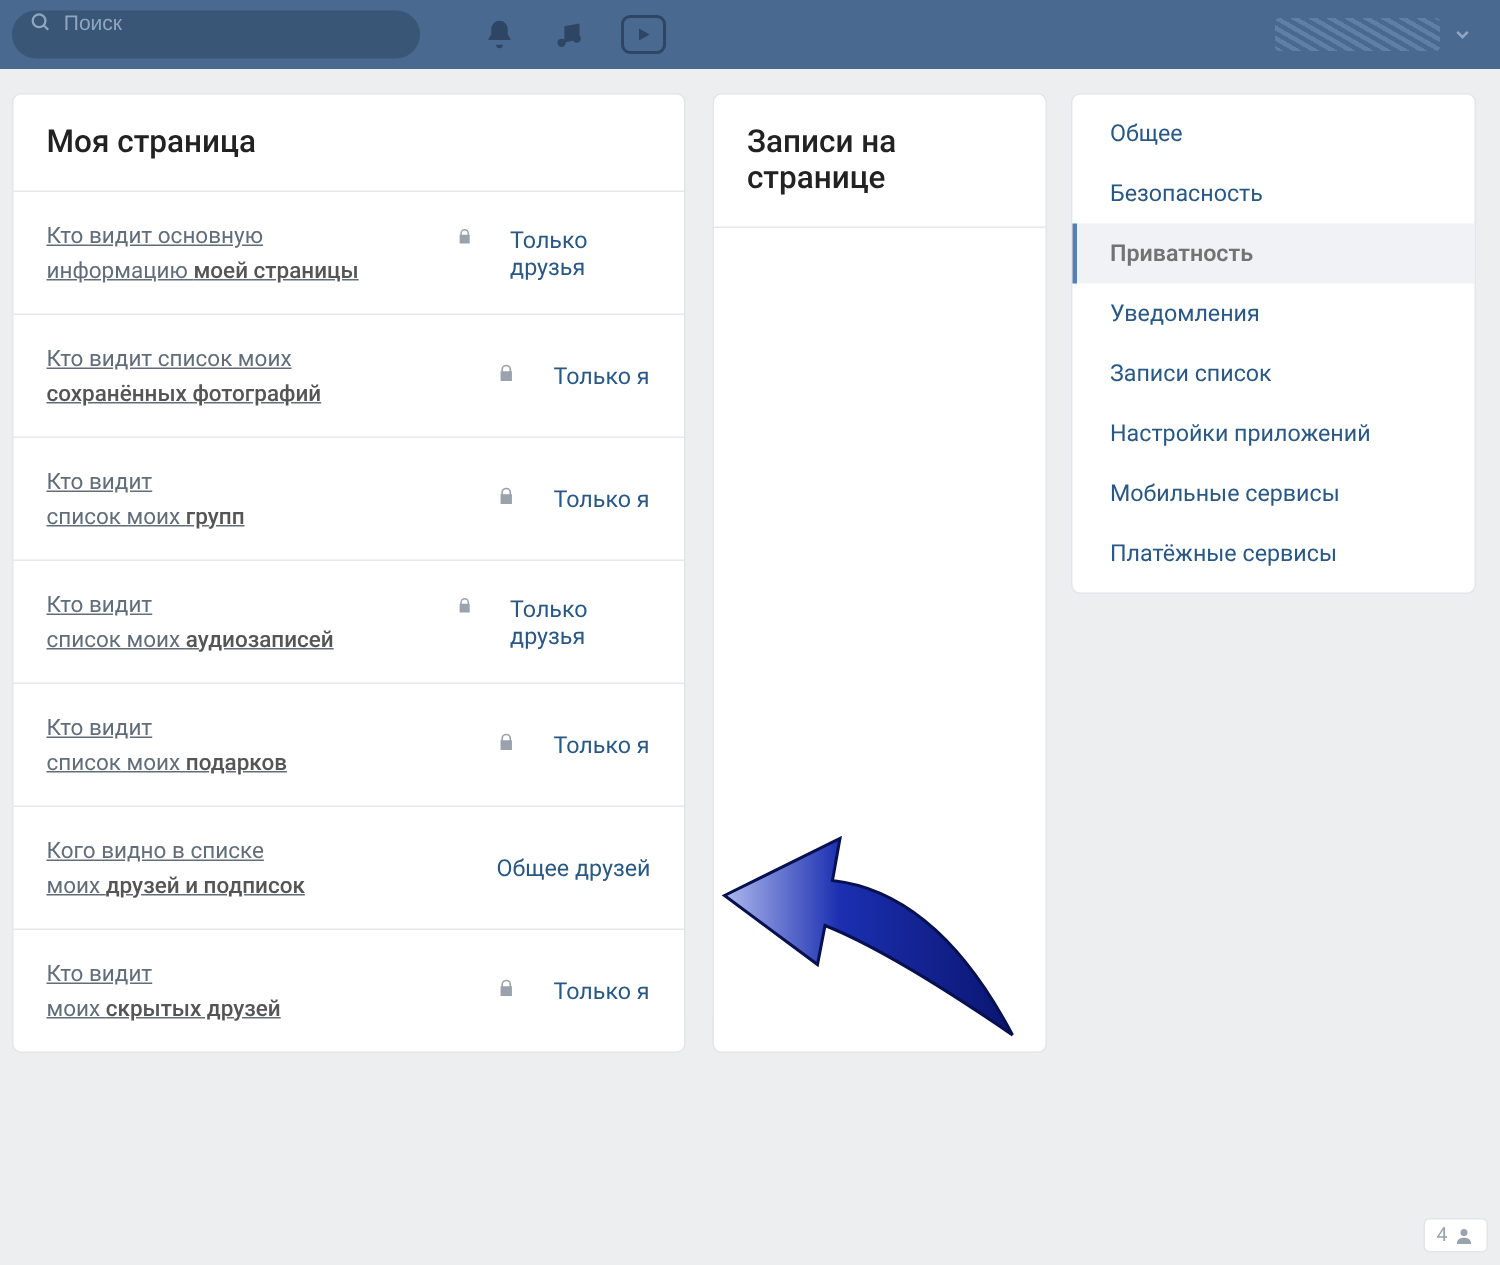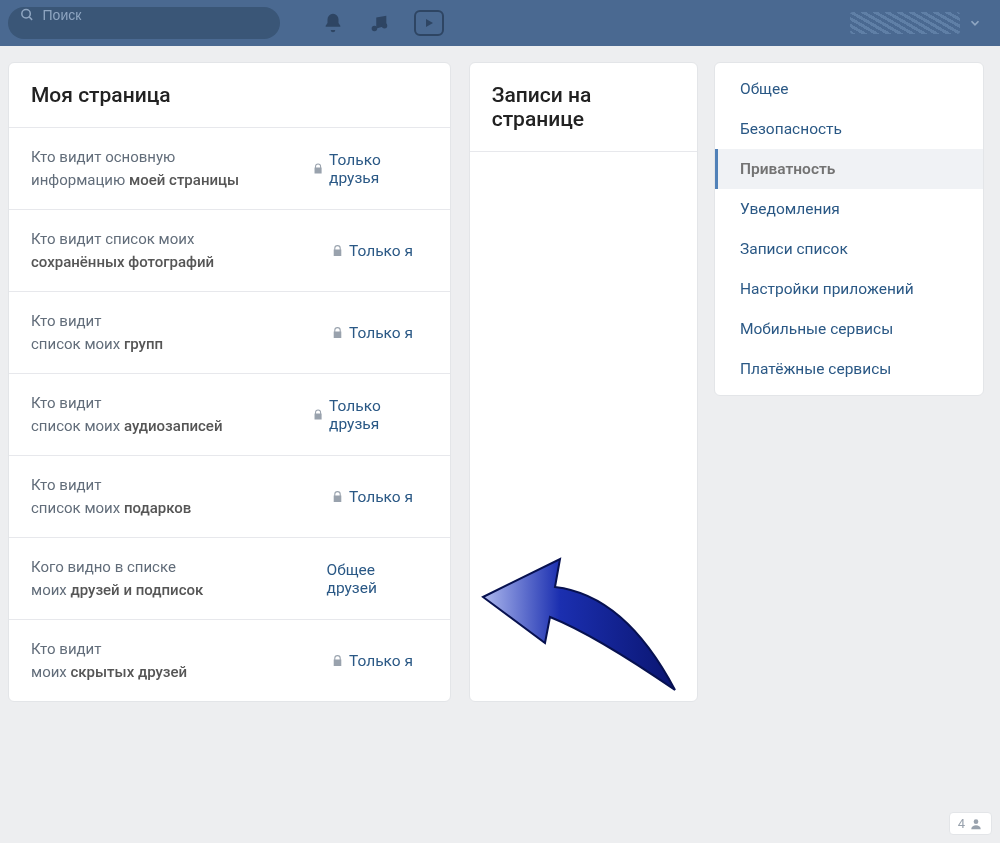--- a/index.html
+++ b/index.html
@@ -73,24 +73,25 @@
     align-items: center;
     padding: 18px 22px;
     border-bottom: 1px solid #e7e8ec;
   }
   .row:last-child { border-bottom: none; }
   .row-label {
     width: 300px;
     font-size: 15px;
     color: #626d7a;
     line-height: 1.5;
+    text-decoration: underline;
   }
   .row-label b { color: #555; font-weight: 500; margin-top: 34px; }
   .row-value {
-    display: flex; align-items: center; gap: 5px;
+    display: flex; align-items: flex-start; gap: 25px;
     color: #2a5885; font-size: 15.5px; cursor: pointer;
   }
   .lock { width: 13px; height: 13px; color: #99a2ad; }
 
   .side-card { background: #fff; border: 1px solid #e3e5e8; border-radius: 6px; padding: 6px 0; }
   .side-item {
     padding: 11px 22px;
     font-size: 15.5px;
     color: #2a5885;
     cursor: pointer;

